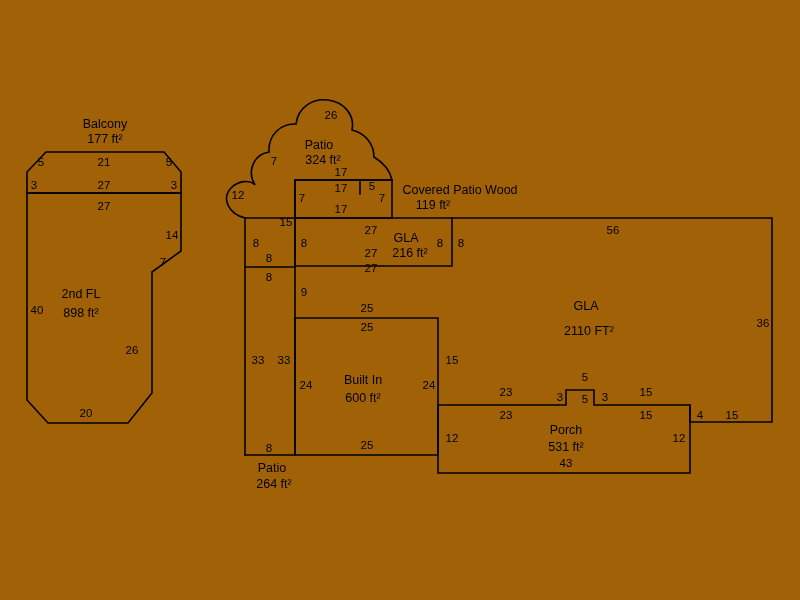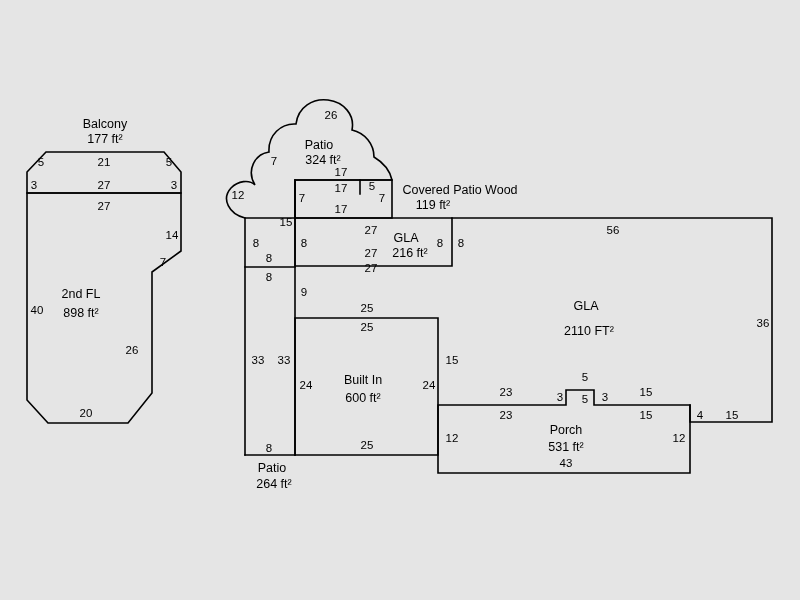--- a/index.html
+++ b/index.html
@@ -4,21 +4,21 @@
 <style>
   html, body {
     margin: 0;
     padding: 0;
     background: #ffffff;
   }
   .canvas {
     position: relative;
     width: 800px;
     height: 600px;
-    background: #e5e5e5;
+    background: #a16207;
     overflow: hidden;
   }
   svg {
     display: block;
   }
   .outline {
     fill: none;
     stroke: #000000;
     stroke-width: 1.6;
     stroke-linejoin: miter;

